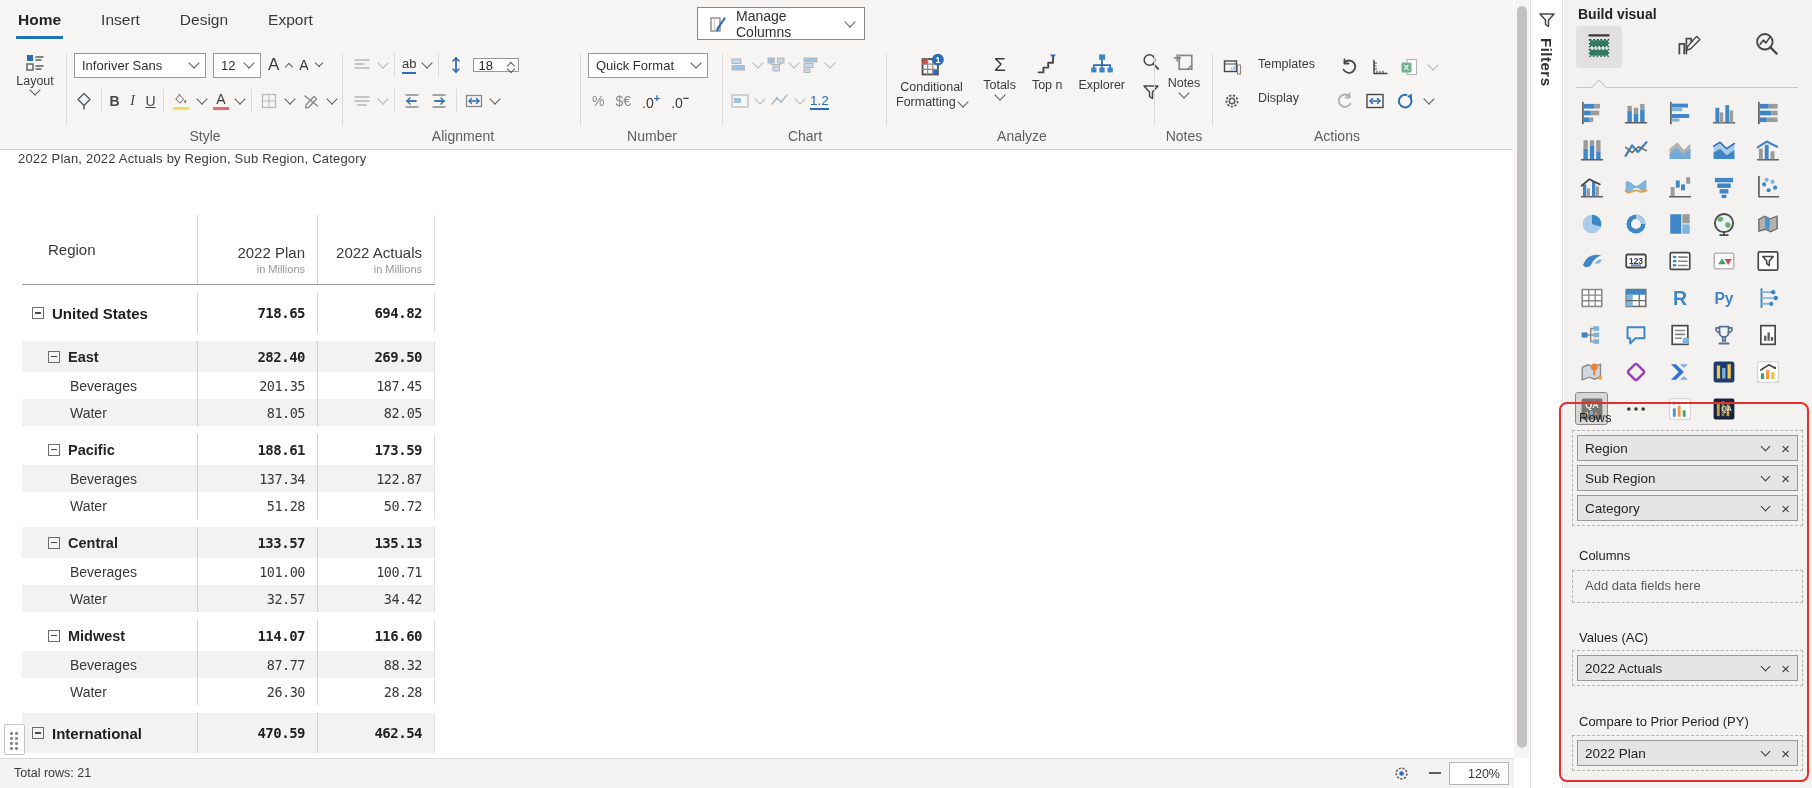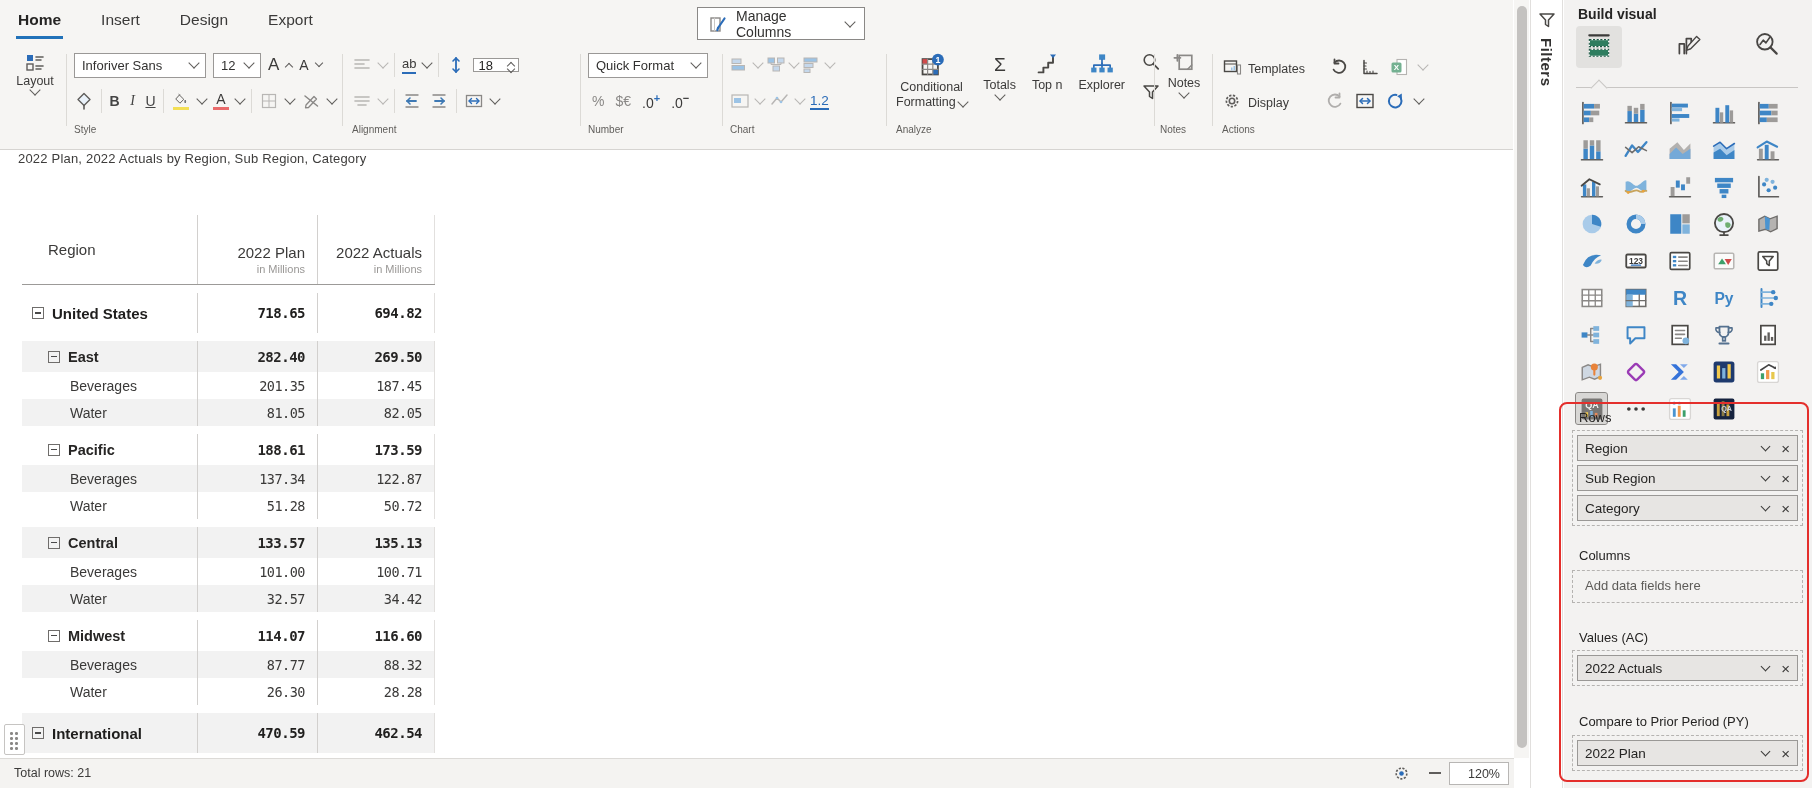--- a/index.html
+++ b/index.html
@@ -5,21 +5,21 @@
 html,body{margin:0;padding:0;background:#fff}
 .app{position:relative;width:1812px;height:788px;background:#fff;font-family:"Liberation Sans",sans-serif;color:#252423;overflow:hidden}
 
 
 .ribbon{position:absolute;left:0;top:0;width:1513px;height:150px;background:#f6f5f3;border-bottom:1px solid #d6d4d1;box-sizing:border-box}
 .tabs{position:absolute;left:16px;top:5px;display:flex;gap:36px;font-size:15.5px;color:#3b3a39}
 .tab{padding:6px 2px 7px;cursor:pointer}
 .tab.active{font-weight:bold;color:#252423;border-bottom:3px solid #2272b9}
 .managecols{position:absolute;left:697px;top:7px;width:168px;height:33px;background:#fff;border:1px solid #8a8886;display:flex;align-items:center;gap:8px;padding:4px 10px;font-size:14px;box-sizing:border-box;color:#323130}
 .rgroup{position:absolute;top:46px;height:102px}
-.glabel{position:absolute;bottom:13px;width:100%;font-size:10px;color:#605e5b}
+.glabel{position:absolute;bottom:4px;width:100%;text-align:center;font-size:14px;color:#605e5b}
 .vdiv{position:absolute;top:54px;height:72px;width:1px;background:#dcdad6}
 .r1,.r2{display:flex;align-items:center;gap:7px;height:30px}
 .r1{margin-top:4px}.r2{margin-top:6px}
 .ic{width:20px;height:20px;display:inline-block;flex:none}
 .ic svg{display:block}
 .chev{width:7px;height:7px;border-right:1.5px solid #5f5d5b;border-bottom:1.5px solid #5f5d5b;transform:rotate(45deg);display:inline-block;margin-top:-4px;flex:none}
 .chev.dis{border-color:#b8b6b4}
 .chev.up{transform:rotate(-135deg);margin-top:4px}
 .chev.tiny{width:5px;height:5px}
 .vsep{width:1px;height:24px;background:#dcdad6;flex:none}
@@ -37,21 +37,21 @@
 .steppers{display:flex;flex-direction:column;gap:1px;align-items:center}
 .numtok{font-size:14px;color:#8a8886}
 .numtok sup{color:#2b6cb8;font-size:11px;font-weight:bold}
 .numtok sup.dark{color:#3b3a39}
 .onetwo{font-size:13.5px;color:#2b6cb8;border-bottom:2px solid #2b6cb8;font-weight:normal}
 .acol{display:flex;flex-direction:column;align-items:center;gap:2px;margin-top:4px}
 .alabel{font-size:12.5px;color:#3b3a39;white-space:nowrap;line-height:15px;text-align:center}
 .analyzerow{display:flex;gap:16px;align-items:flex-start;margin-top:2px}
 .actrow{display:flex;align-items:center;gap:10px;height:30px}
 .actrow .alabel{font-size:12.5px}
-.actbtn{display:flex;align-items:flex-end;gap:6px;cursor:pointer}
+.actbtn{display:flex;align-items:flex-start;gap:16px;cursor:pointer}
 
 
 .canvas-title{position:absolute;left:18px;top:151px;font-size:13px;color:#3d3c3b;letter-spacing:0.2px}
 .pivot{position:absolute;left:22px;top:215px;width:413px}
 .phead{display:flex;height:70px;border-bottom:1px solid #9c9a98;box-sizing:border-box}
 .hc{display:flex;flex-direction:column;justify-content:flex-end;padding-bottom:9px;box-sizing:border-box}
 .hc1{width:175px;padding-left:26px;justify-content:center;padding-bottom:0}
 .hc2{width:120px;align-items:flex-end;padding-right:12px;border-left:1px solid #d2d0ce}
 .hc3{width:118px;align-items:flex-end;padding-right:12px;border-left:1px solid #d2d0ce;border-right:1px solid #e2e0de}
 .hlabel{font-size:15px;color:#3b3a39}

